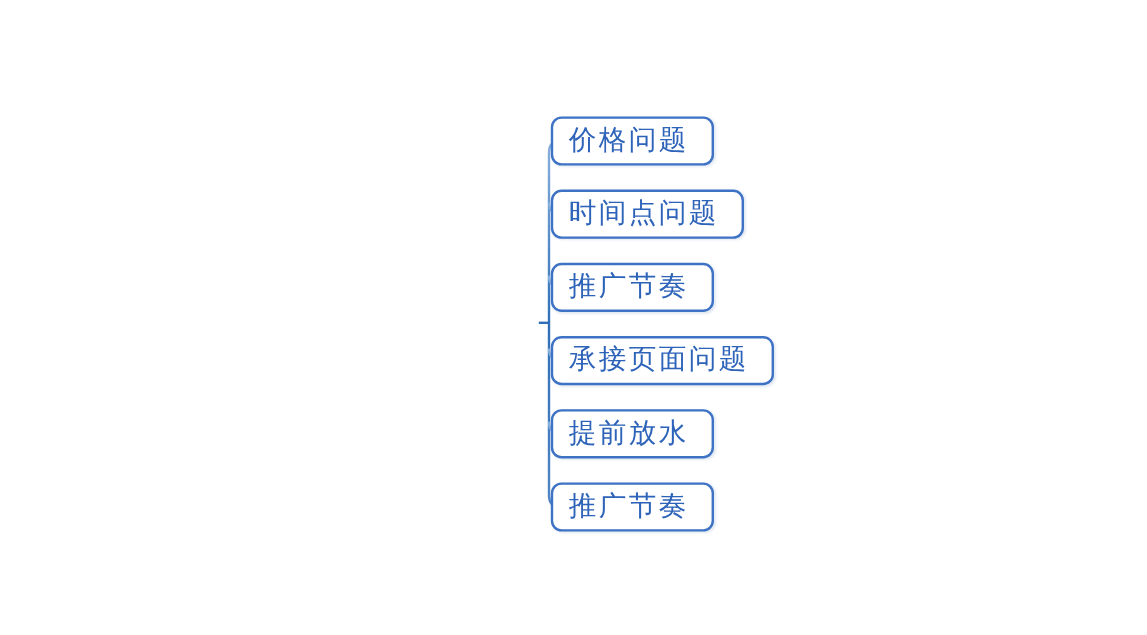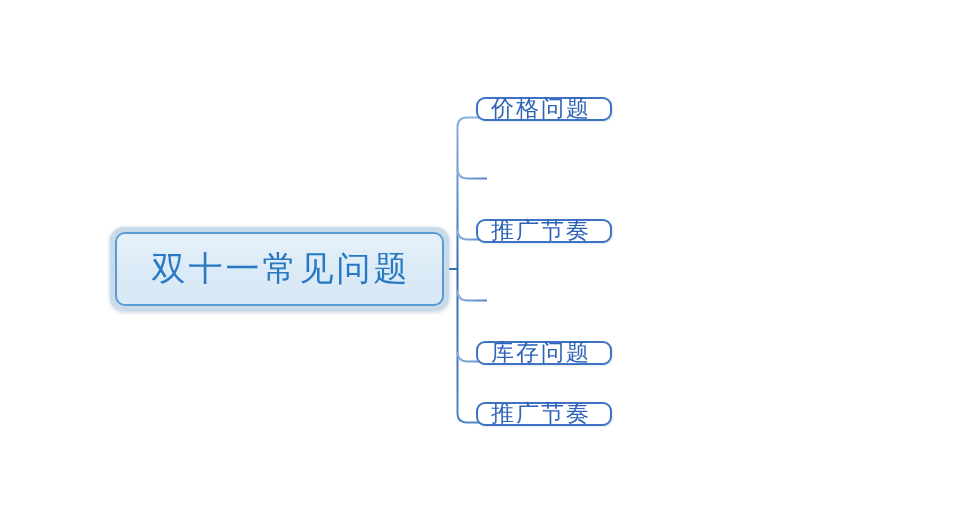--- a/index.html
+++ b/index.html
@@ -53,21 +53,21 @@
   .root-label{
     font-size:34px;
     letter-spacing:3px;
     color:var(--root-text,#2878c4);
     white-space:nowrap;
     text-indent:3px;
   }
   
   .topic{
     position:absolute;
-    left:476px;height:24px;
+    left:459px;height:41px;
     background:#fff;
     border:2px solid var(--child-border,#3e72c4);
     border-radius:9px;
     display:flex;align-items:center;
     padding-left:13px;
     box-shadow:1px 1px 2px rgba(150,175,210,.28);
     cursor:pointer;
   }
   .topic-label{
     font-size:23px;
@@ -96,37 +96,38 @@
       </linearGradient>
     </defs>
     <path class="conn-stub" d="M449 269 H457.5"></path>
     <path stroke="url(#gSpine)" d="M487 117.5 H467 Q457.5 117.5 457.5 127 V413 Q457.5 422.5 467 422.5 H487"></path>
     <path stroke="url(#gBranch)" d="M457.5 168.5 Q457.5 178.5 467.5 178.5 H487"></path>
     <path stroke="url(#gBranch)" d="M457.5 229.5 Q457.5 239.5 467.5 239.5 H487"></path>
     <path stroke="url(#gBranch)" d="M457.5 290.5 Q457.5 300.5 467.5 300.5 H487"></path>
     <path stroke="url(#gBranch)" d="M457.5 351.5 Q457.5 361.5 467.5 361.5 H487"></path>
   </svg>
 
-  <div class="root-halo">
-    <div class="root-box">
-      <span class="root-label">双十一常见问题</span>
-    </div>
-  </div>
 
   <div class="topic" style="top:97px;width:136px">
     <span class="topic-label">价格问题</span>
   </div>
 
+  <div class="topic" style="top:158px;width:161px">
+    <span class="topic-label">时间点问题</span>
+  </div>
 
   <div class="topic" style="top:219px;width:136px">
     <span class="topic-label">推广节奏</span>
   </div>
 
+  <div class="topic" style="top:280px;width:186px">
+    <span class="topic-label">承接页面问题</span>
+  </div>
 
   <div class="topic" style="top:341px;width:136px">
-    <span class="topic-label">库存问题</span>
+    <span class="topic-label">提前放水</span>
   </div>
 
   <div class="topic" style="top:402px;width:136px">
     <span class="topic-label">推广节奏</span>
   </div>
 
 </div>
 
 </body></html>

